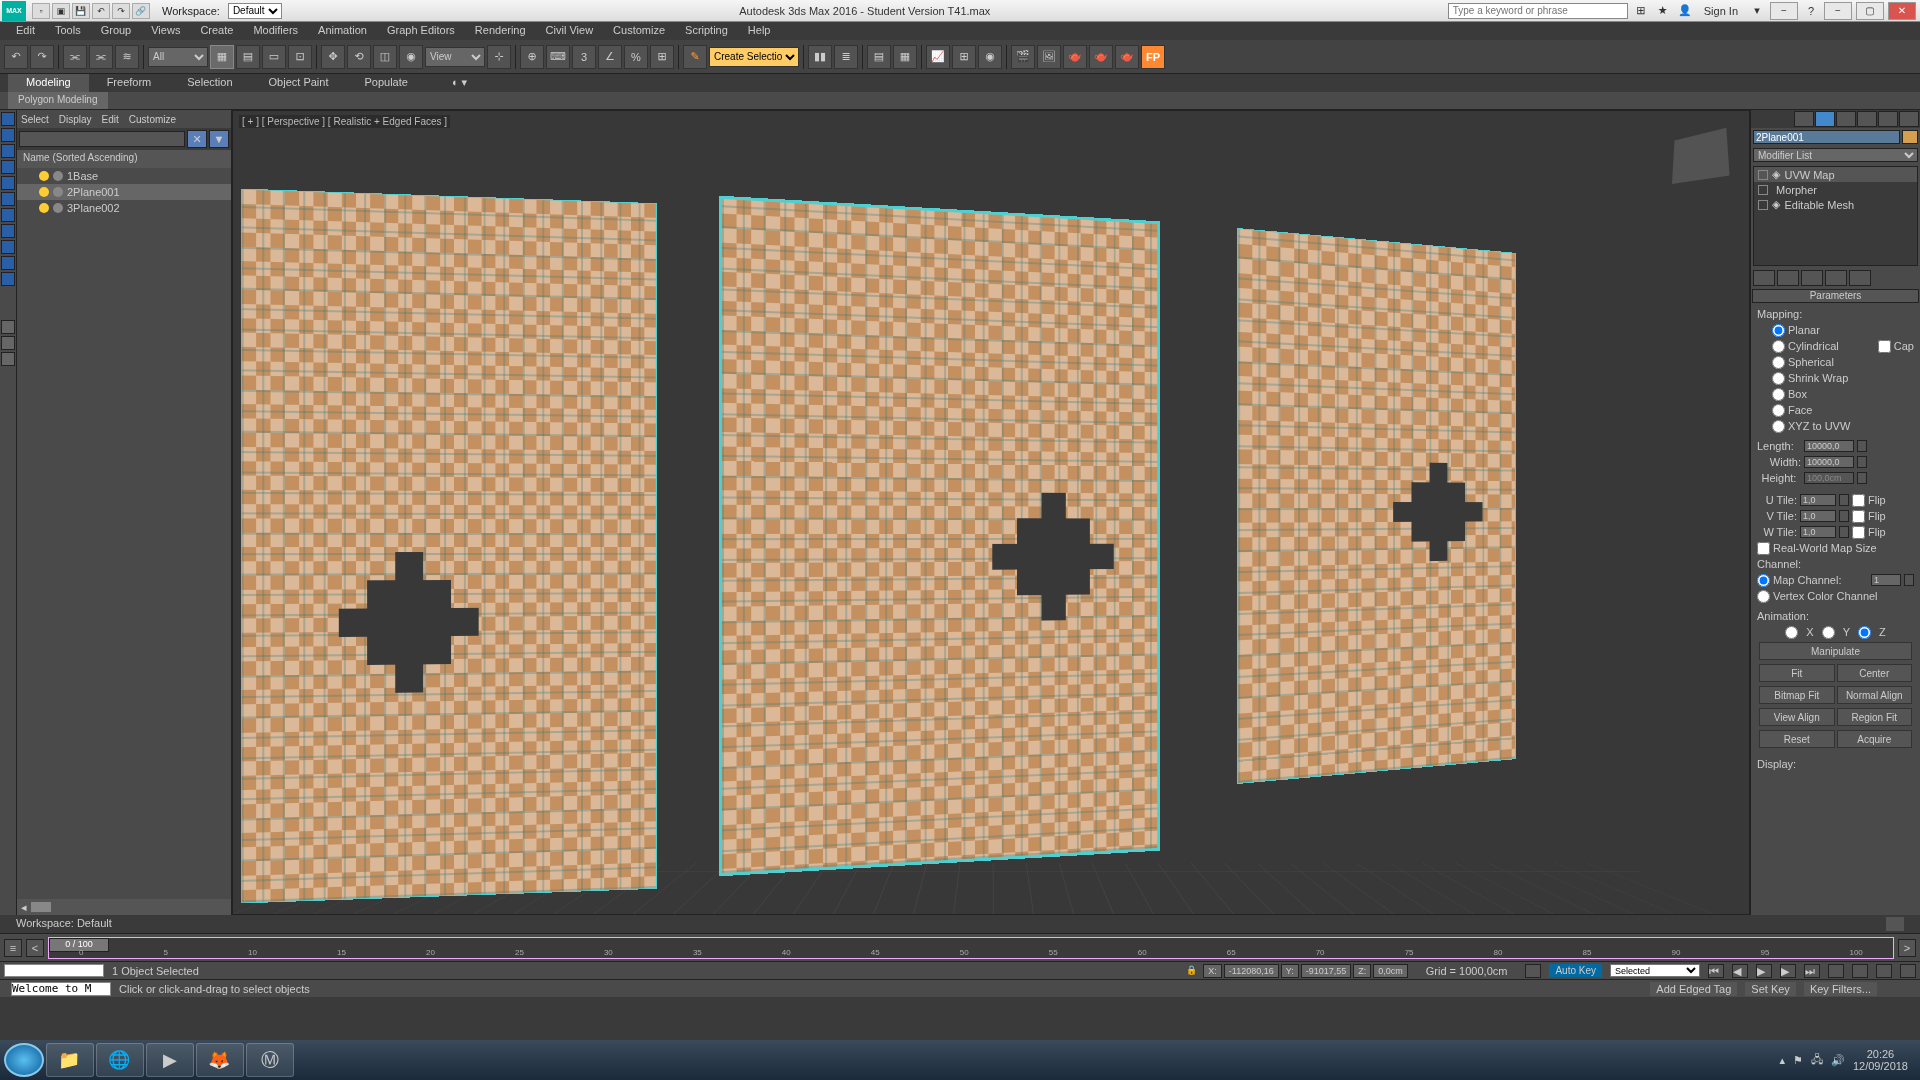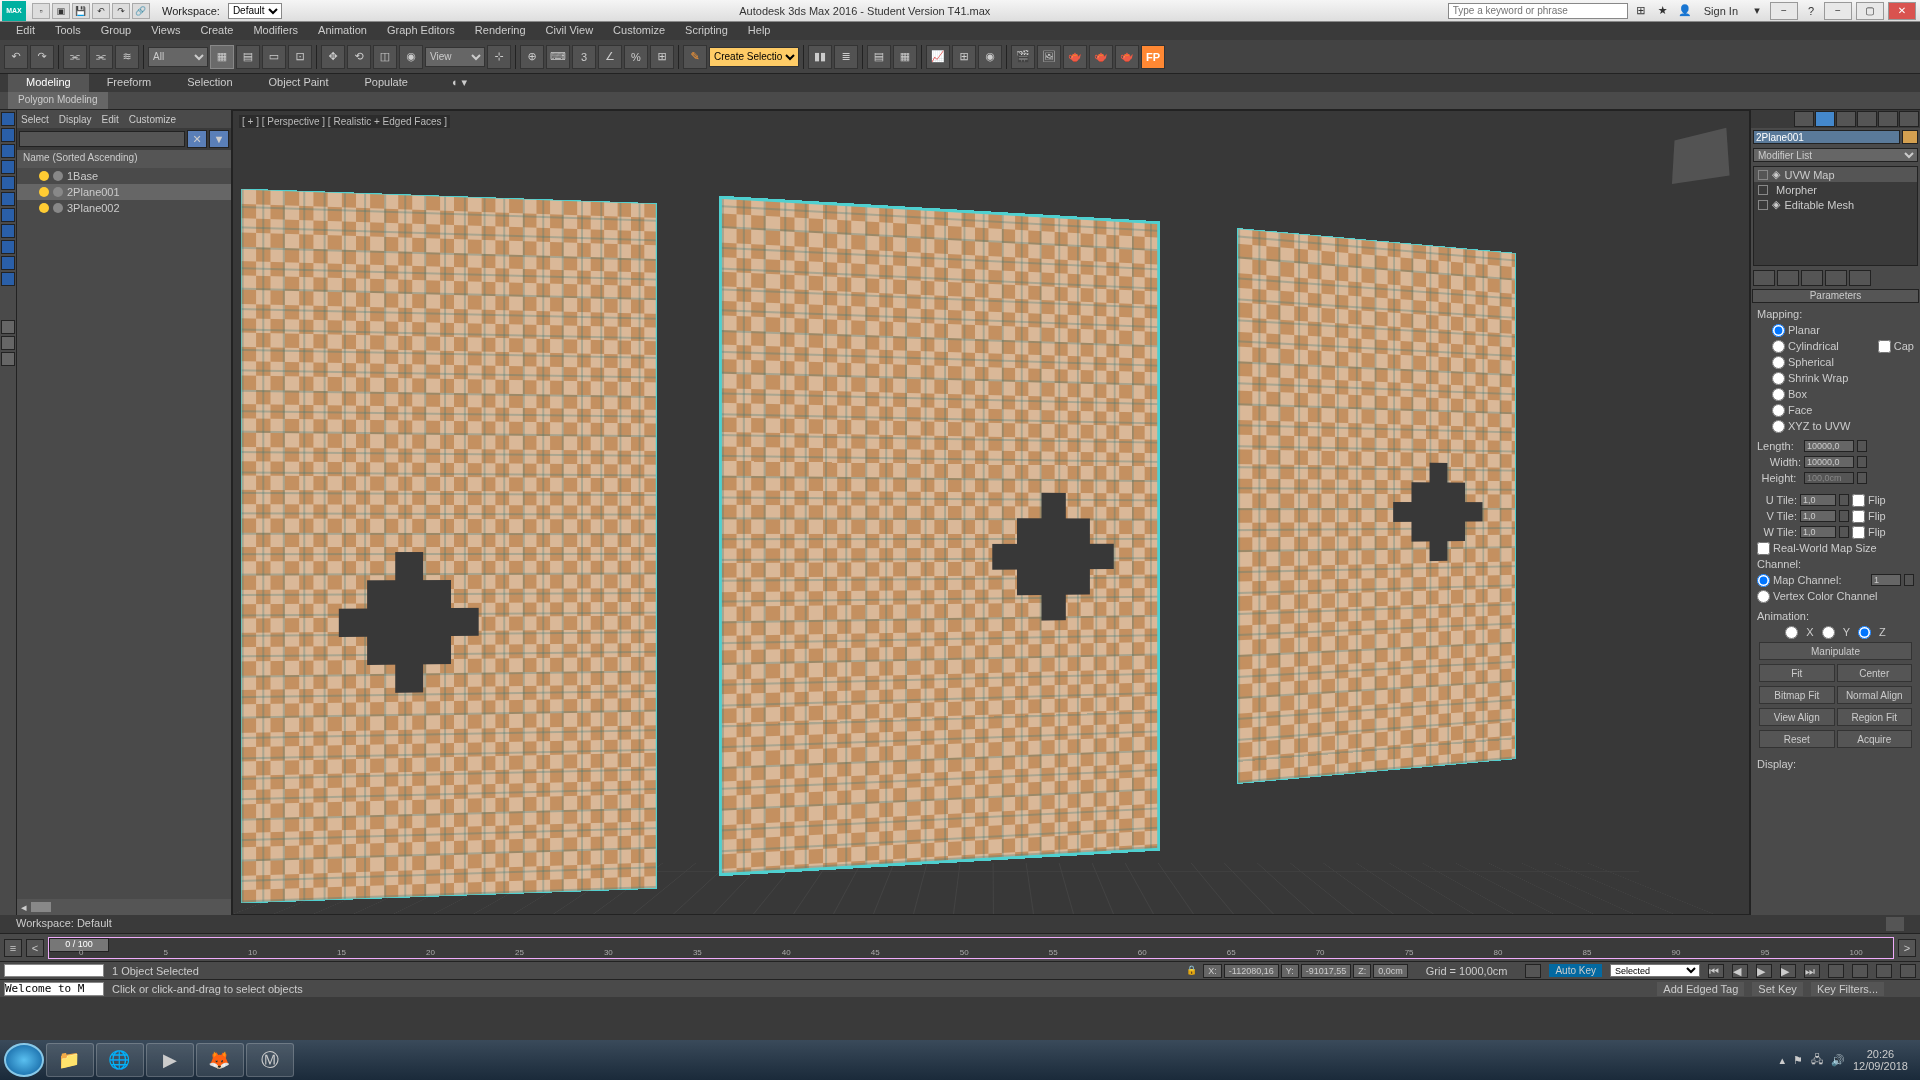--- a/index.html
+++ b/index.html
@@ -97,21 +97,21 @@
 .timeslider .slider .thumb{position:absolute;left:0;width:60px;height:14px;background:#777;color:#fff;text-align:center;font-size:9px;border:1px solid #222}
 .timeslider .slider .ticks{position:absolute;bottom:0;left:0;right:0;height:10px;display:flex;justify-content:space-between;padding:0 30px}
 .timeslider .slider .ticks span{font-size:8px;color:#aaa}
 .statusbar{height:18px;background:#4a4a4a;display:flex;align-items:center;padding:0 4px;gap:8px;border-top:1px solid #222}
 .statusbar input{width:100px;background:#fff;color:#000;border:1px solid #888;height:13px;font-size:9px;padding:0 2px}
 .statusbar .coords{display:flex;gap:2px;margin-left:auto}
 .statusbar .coords span{background:#666;padding:1px 4px;font-size:9px;border:1px solid #222}
 .statusbar .akey{background:#0369a1;padding:1px 6px;font-size:10px}
 .statusbar select{background:#fff;color:#000;width:90px;height:13px;font-size:9px}
 .statusbar .pbtn{width:16px;height:14px;background:#555;border:1px solid #222}
-.status2{height:18px;background:#4a4a4a;display:flex;align-items:center;padding:0 4px;gap:8px;border-top:1px solid #222;font-size:10px}
+.status2{height:18px;background:#4a4a4a;display:flex;align-items:center;padding:0 11px;gap:8px;border-top:1px solid #222;font-size:10px}
 .status2 .skey{background:#555;padding:1px 6px}
 .taskbar{height:40px;background:linear-gradient(#3a4a5a,#1a2a3a);display:flex;align-items:center;padding:0 4px;gap:2px;position:absolute;bottom:0;left:0;right:0}
 .taskbar .start{width:40px;height:34px;background:radial-gradient(#5ac0f0,#0a5a9a);border-radius:50%;border:2px solid #88c8e8}
 .taskbar .tb{width:48px;height:34px;background:rgba(255,255,255,.1);border:1px solid rgba(255,255,255,.2);border-radius:3px;display:flex;align-items:center;justify-content:center;font-size:18px}
 .taskbar .tray{margin-left:auto;display:flex;align-items:center;gap:8px;padding:0 8px;color:#fff}
 .taskbar .tray .time{text-align:center;font-size:11px;line-height:12px}
 </style>
 </head>
 <body>
 

